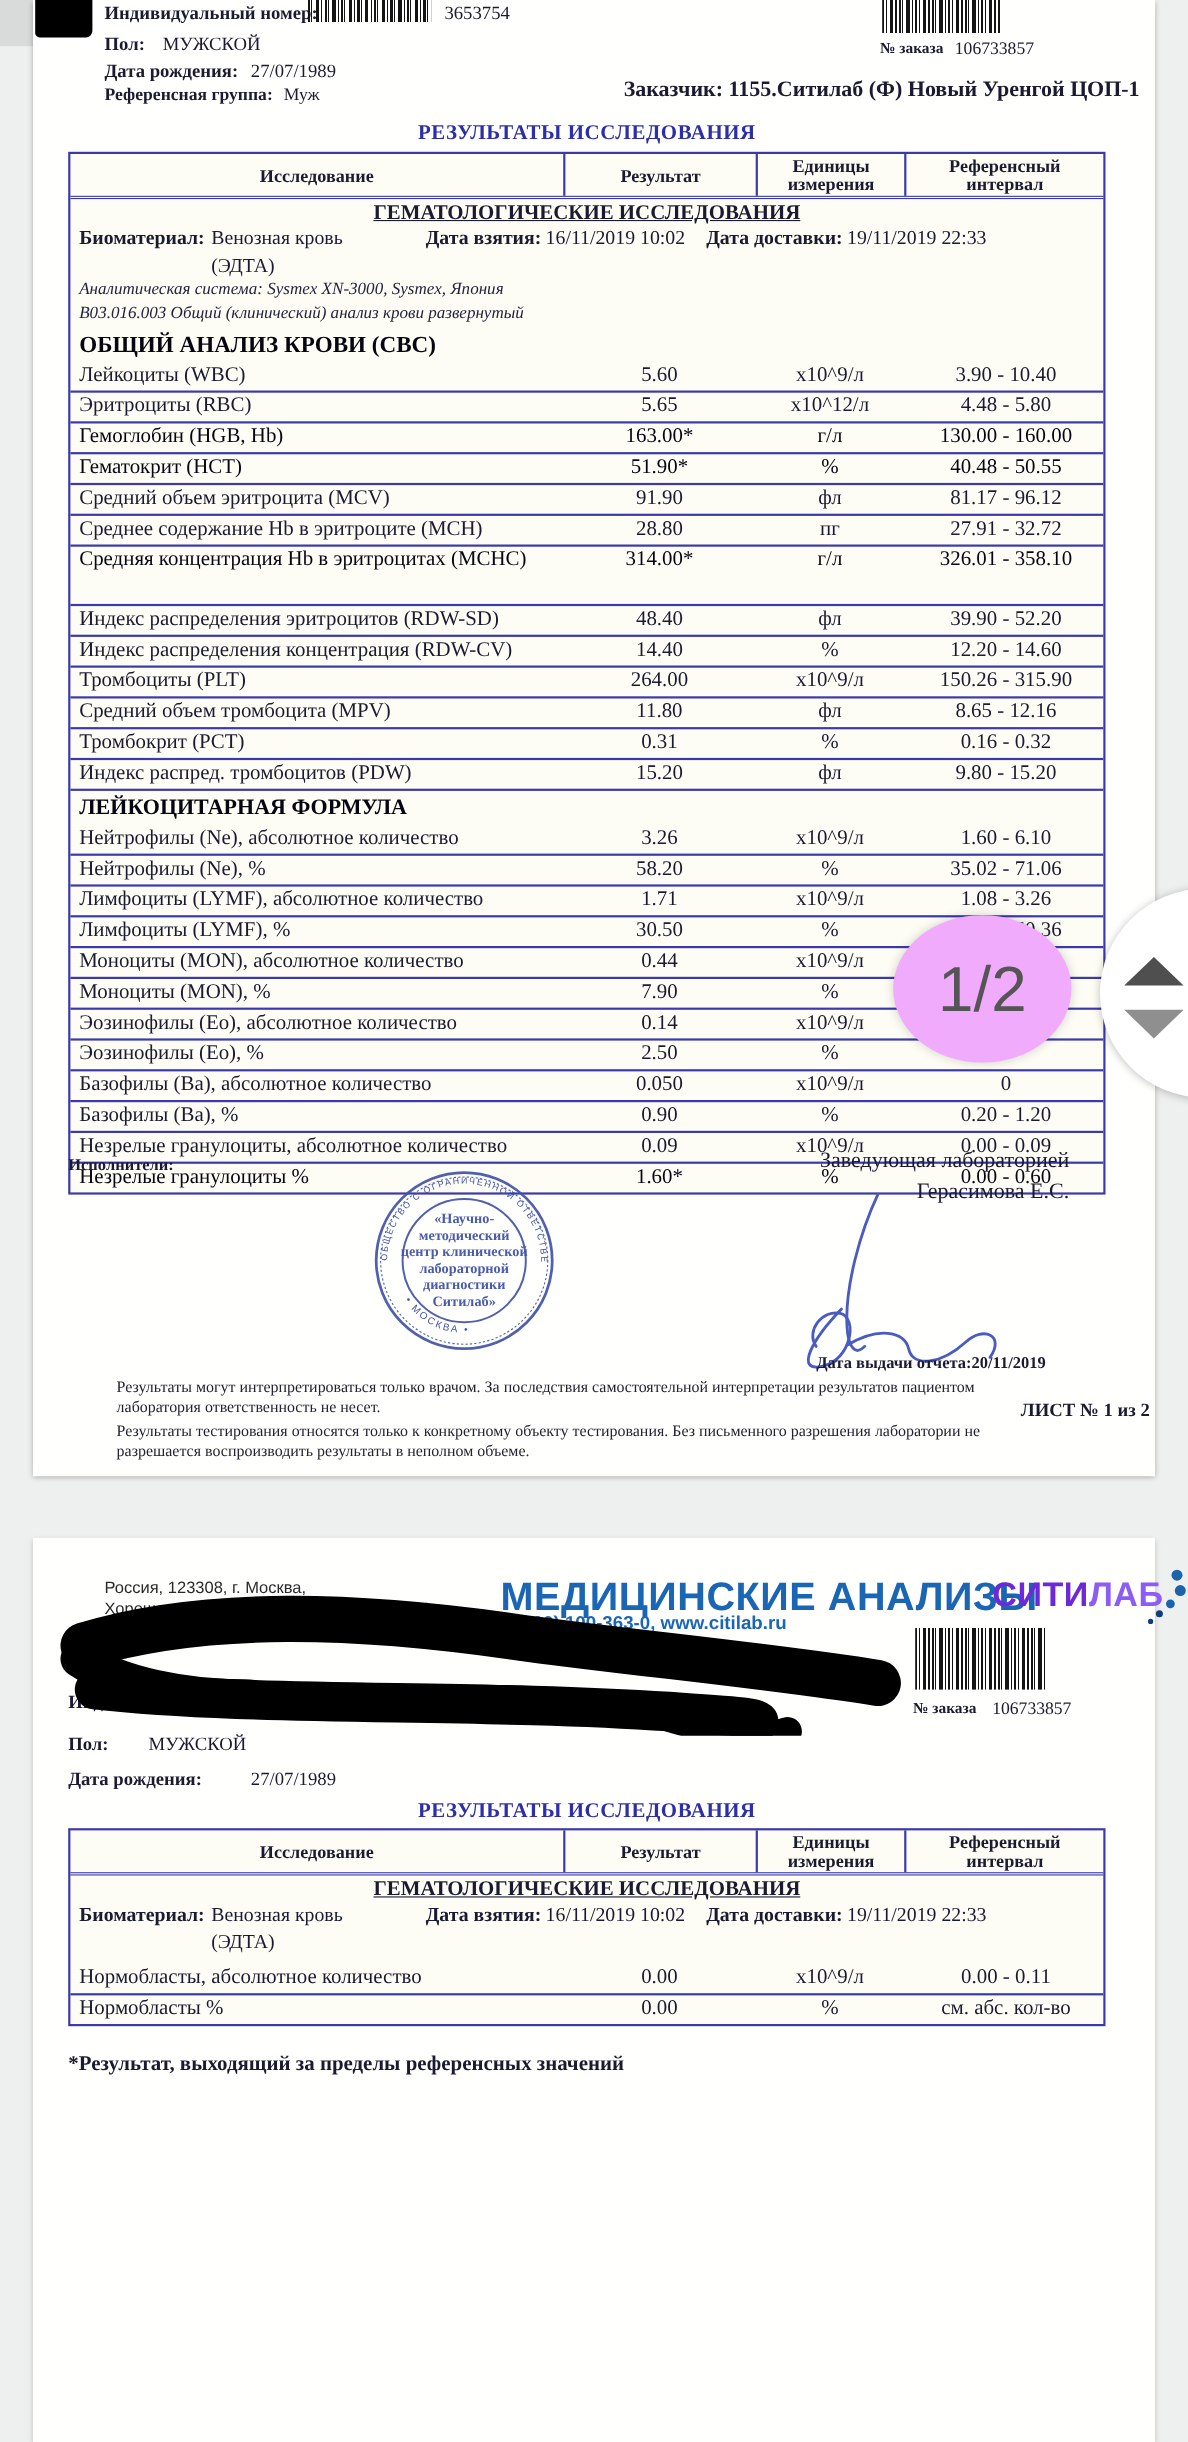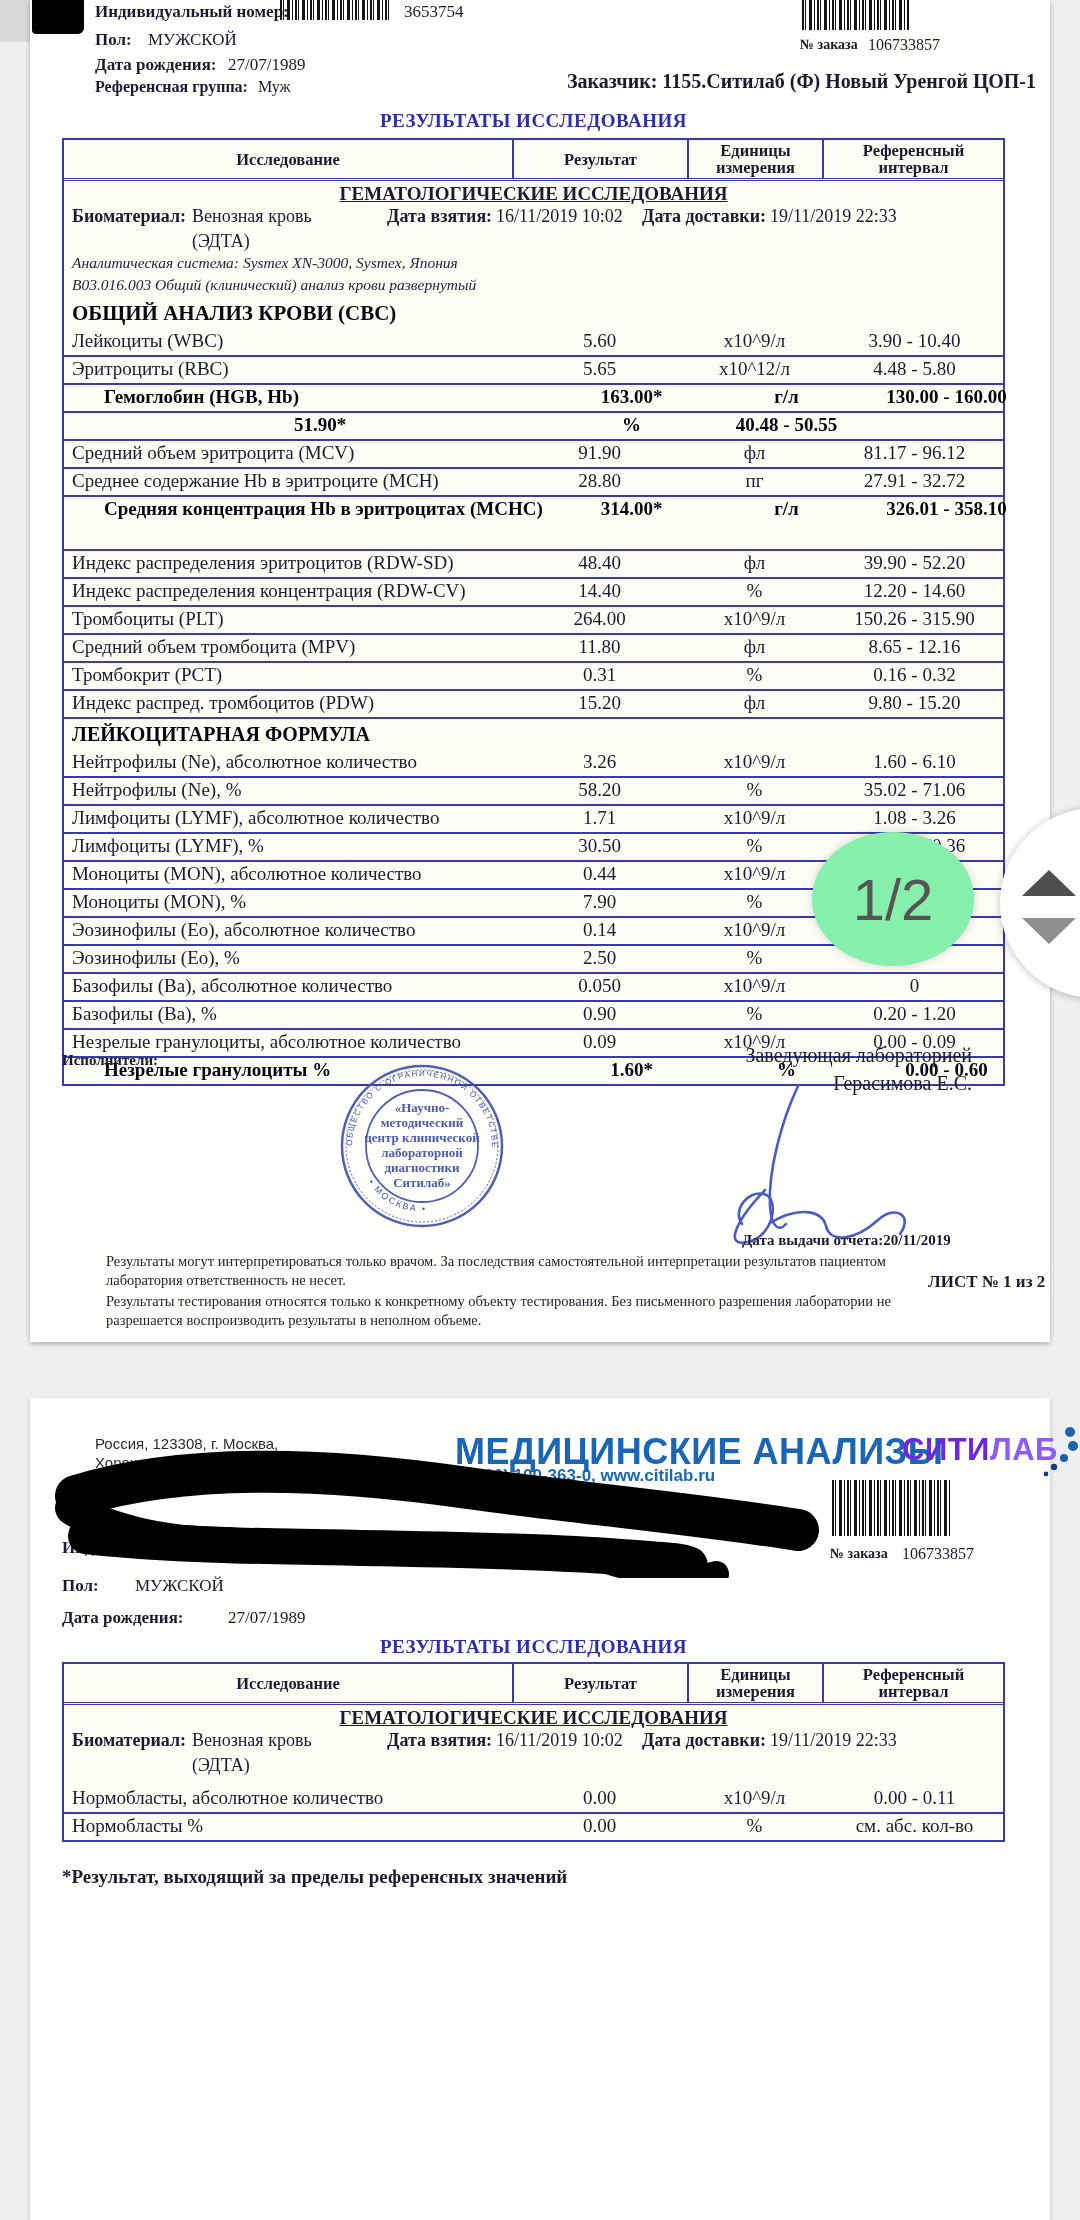--- a/index.html
+++ b/index.html
@@ -23,36 +23,36 @@
              font-weight:bold;font-size:16.5px;padding:2px 3px;min-height:34px;line-height:17px;}
   .thead>div + div{border-left:2px solid #3a3aad;}
   .tsection{font-weight:bold;font-size:19px;text-align:center;text-decoration:underline;padding:2px 0 1px 0;}
   .bio{position:relative;height:92px;font-size:18px;}
   .bio .it{font-style:italic;font-size:15.5px;color:#23233d;}
   .rows .trow{display:grid;grid-template-columns:448px 175px 135px 185px;height:26px;line-height:24px;
               border-bottom:2px solid #3a3aad;font-size:19px;}
   .rows .trow.wrap2{height:52px;line-height:24px;}
   .rows .trow .c0{padding-left:8px;}
   .rows .trow .c1,.rows .trow .c2,.rows .trow .c3{text-align:center;}
-  .rows .trow.bold{font-weight:bold;color:#050510;padding-left:32px;}
+  .rows .trow.bold{font-weight:normal;color:#050510;}
   .rows .section{display:block;font-weight:bold;font-size:20px;padding:3px 0 2px 8px;border-bottom:none;color:#050510;}
   .rows .section.big{font-size:21px;}
   .rows > .trow:last-child{border-bottom:none;}
   
   .disc{font-size:14.5px;line-height:19px;color:#222230;width:812px;margin-left:44px;}
   .sheet{font-weight:bold;font-size:17px;}
   
   .addr{font-family:"Liberation Sans","DejaVu Sans",sans-serif;font-size:15px;line-height:19px;color:#2a2a2a;}
   .brand-title{font-family:"Liberation Sans","DejaVu Sans",sans-serif;font-weight:bold;font-size:36px;color:#1a66b5;letter-spacing:.5px;}
   .brand-sub{font-family:"Liberation Sans","DejaVu Sans",sans-serif;font-weight:bold;font-size:17px;color:#1a66b5;}
   .logo{font-family:"Liberation Sans","DejaVu Sans",sans-serif;font-weight:bold;font-size:31px;letter-spacing:.5px;}
   .logo .p1{color:#6d28d9;text-align:center;} .logo .p2{color:#8b5cf6;}
   
   .bubble{position:absolute;left:812px;top:832px;width:162px;height:134px;border-radius:50%;
-          background:#86efac;box-shadow:0 0 10px rgba(0,0,0,.18);display:flex;align-items:center;justify-content:center;}
+          background:#f0abfc;box-shadow:0 0 10px rgba(0,0,0,.18);display:flex;align-items:center;justify-content:center;}
   .bubble span{font-family:"Liberation Sans","DejaVu Sans",sans-serif;font-size:58px;font-weight:300;color:#555;}
   .pill{position:absolute;left:1000px;top:808px;width:190px;height:190px;border-radius:50%;
         background:#fff;box-shadow:0 1px 8px rgba(0,0,0,.25);}
   .tri-up{position:absolute;left:1022px;top:870px;width:0;height:0;
           border-left:27px solid transparent;border-right:27px solid transparent;border-bottom:26px solid #4f4f4f;}
   .tri-down{position:absolute;left:1022px;top:918px;width:0;height:0;
           border-left:27px solid transparent;border-right:27px solid transparent;border-top:26px solid #8f8f8f;}
   .blackmark{position:absolute;left:2px;top:0;width:52px;height:34px;background:#000;border-radius:0 0 6px 4px;}
 </style>
 </head>
@@ -118,20 +118,21 @@
             <div class="cell c2">x10^12/л</div>
             <div class="cell c3">4.48 - 5.80</div>
           </div>
           <div class="trow bold">
             <div class="cell c0">Гемоглобин (HGB, Hb)</div>
             <div class="cell c1">163.00*</div>
             <div class="cell c2">г/л</div>
             <div class="cell c3">130.00 - 160.00</div>
           </div>
           <div class="trow bold">
+            <div class="cell c0">Гематокрит (HCT)</div>
             <div class="cell c1">51.90*</div>
             <div class="cell c2">%</div>
             <div class="cell c3">40.48 - 50.55</div>
           </div>
           <div class="trow">
             <div class="cell c0">Средний объем эритроцита (MCV)</div>
             <div class="cell c1">91.90</div>
             <div class="cell c2">фл</div>
             <div class="cell c3">81.17 - 96.12</div>
           </div>

